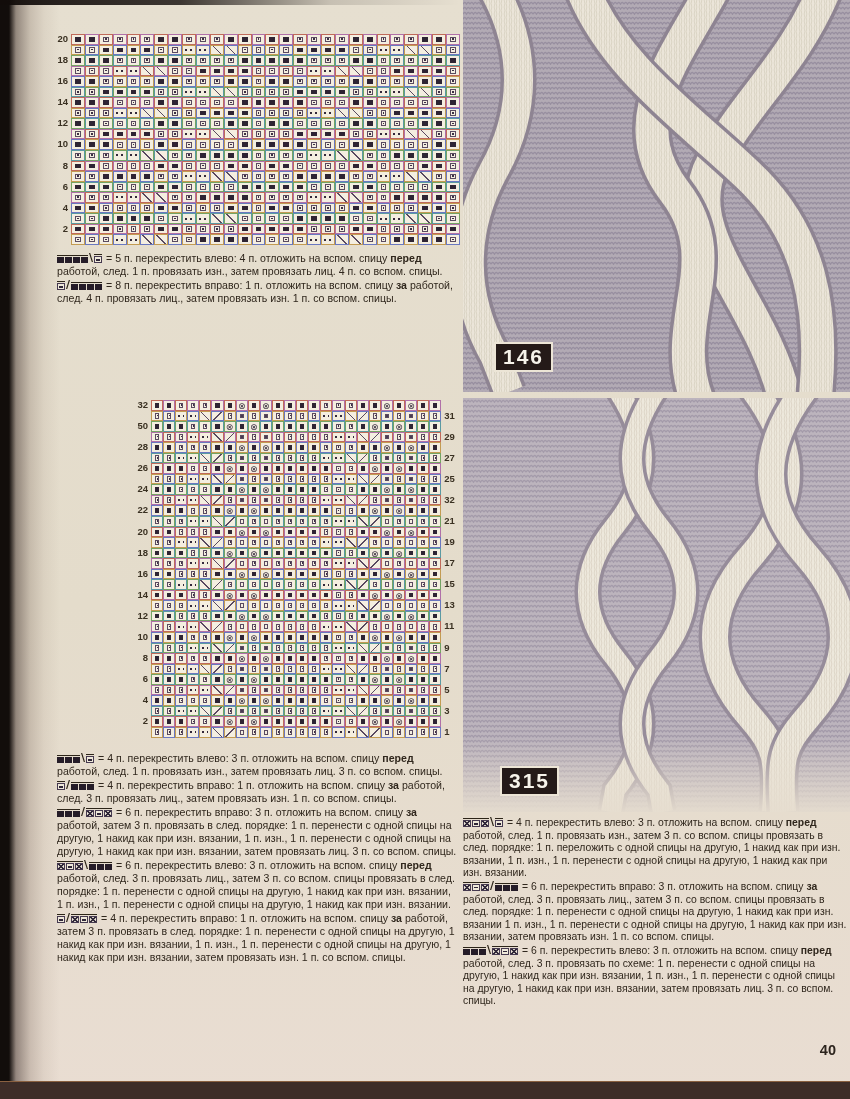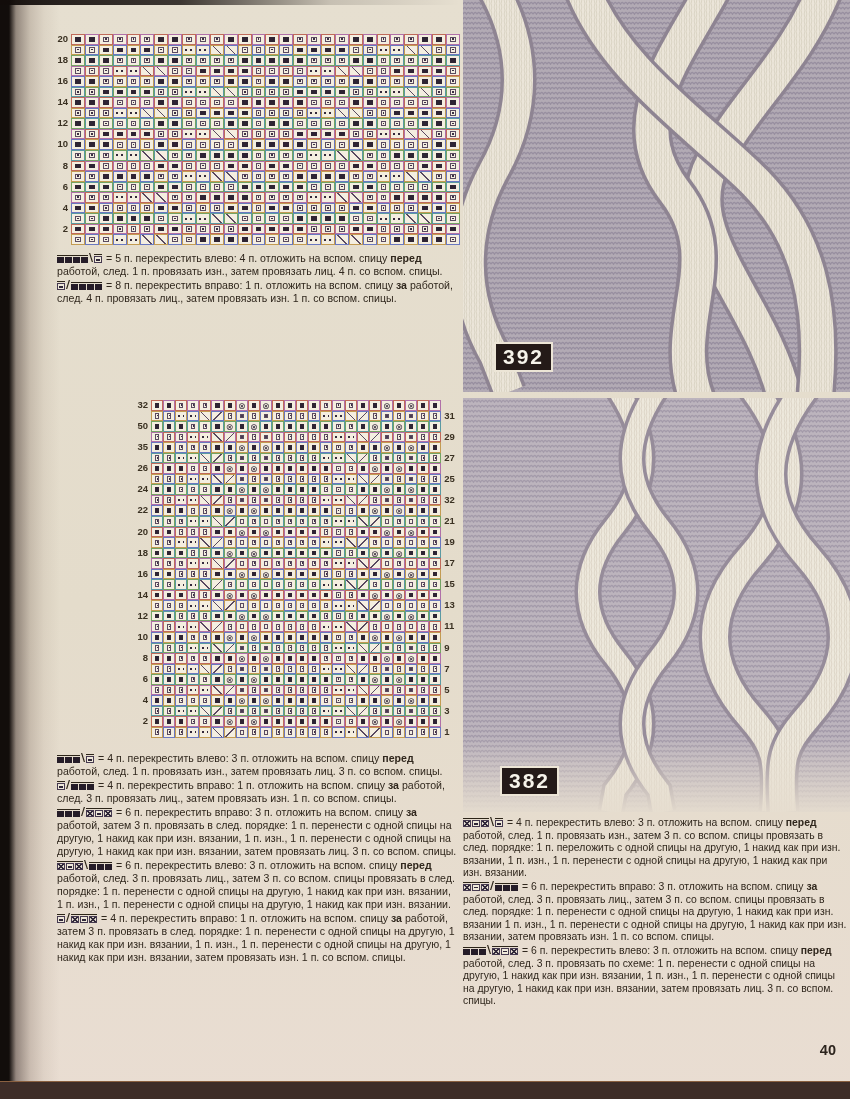--- a/index.html
+++ b/index.html
@@ -894,21 +894,21 @@
           <i class="cell c-r" style="border-color: rgb(176, 112, 168);"></i>
           <i class="cell c-z" style="border-color: rgb(192, 106, 90);"></i>
           <i class="cell c-p" style="border-color: rgb(176, 112, 168);"></i>
           <i class="cell c-z" style="border-color: rgb(192, 106, 90);"></i>
           <i class="cell c-p" style="border-color: rgb(176, 112, 168);"></i>
           <i class="cell c-p" style="border-color: rgb(192, 106, 90);"></i>
         </span>
         <span class="num nr">29</span>
       </div>
       <div class="crow">
-        <span class="num nl">35</span>
+        <span class="num nl">28</span>
         <span class="cells">
           <i class="cell c-k" style="border-color: rgb(106, 120, 192);"></i>
           <i class="cell c-k" style="border-color: rgb(195, 155, 82);"></i>
           <i class="cell c-p" style="border-color: rgb(106, 120, 192);"></i>
           <i class="cell c-p" style="border-color: rgb(195, 155, 82);"></i>
           <i class="cell c-p" style="border-color: rgb(106, 120, 192);"></i>
           <i class="cell c-k" style="border-color: rgb(195, 155, 82);"></i>
           <i class="cell c-k" style="border-color: rgb(106, 120, 192);"></i>
           <i class="cell c-o" style="border-color: rgb(195, 155, 82);"></i>
           <i class="cell c-k" style="border-color: rgb(106, 120, 192);"></i>
@@ -1821,21 +1821,21 @@
         <path d="M362,-12 C332,62 282,102 250,162 C212,232 300,302 322,400" stroke="#8e8492" stroke-width="40"></path>
         <path d="M362,-12 C332,62 282,102 250,162 C212,232 300,302 322,400" stroke="url(#cabA)" stroke-width="33"></path>
         <path d="M252,-15 C210,62 158,122 212,192 C266,262 204,322 234,400" stroke="#8e8492" stroke-width="40"></path>
         <path d="M252,-15 C210,62 158,122 212,192 C266,262 204,322 234,400" stroke="url(#cabA)" stroke-width="33"></path>
         <path d="M118,-15 C150,70 235,125 292,182 C345,236 362,305 352,400" stroke="#8e8492" stroke-width="40"></path>
         <path d="M118,-15 C150,70 235,125 292,182 C345,236 362,305 352,400" stroke="url(#cabA)" stroke-width="33"></path>
         <path d="M30,-12 C64,48 64,112 30,172 C-2,232 -2,296 32,356 L46,392" stroke="#8e8492" stroke-width="36"></path>
         <path d="M30,-12 C64,48 64,112 30,172 C-2,232 -2,296 32,356 L46,392" stroke="url(#cabA)" stroke-width="29"></path>
       </g>
     </svg>
-    <div class="plate" style="left:31px;top:342px;">392</div>
+    <div class="plate" style="left:31px;top:342px;">146</div>
   </div>
 
   <div class="photo" style="left:463px;top:398px;width:387px;height:414px;">
     <svg width="387" height="414" viewBox="0 0 387 414">
       <defs>
         <pattern id="bgB" width="7" height="5" patternUnits="userSpaceOnUse">
           <rect width="7" height="5" fill="#bcb4bd"></rect>
           <path d="M0,4.2 Q1.7,0.8 3.5,4.2 Q5.2,0.8 7,4.2" stroke="#a49baa" stroke-width="1.3" fill="none"></path>
         </pattern>
         <pattern id="cabB" width="5" height="7" patternUnits="userSpaceOnUse">
@@ -1853,21 +1853,21 @@
         <path d="M152,-12 C188,40 188,84 152,128 C116,172 116,216 152,260 C188,304 188,348 152,392 L148,414" stroke="url(#cabB)" stroke-width="20"></path>
         <path d="M196,-12 C160,40 160,84 196,128 C232,172 232,216 196,260 C160,304 160,348 196,392 L200,414" stroke="#968c9a" stroke-width="27"></path>
         <path d="M196,-12 C160,40 160,84 196,128 C232,172 232,216 196,260 C160,304 160,348 196,392 L200,414" stroke="url(#cabB)" stroke-width="20"></path>
         <path d="M288,-12 C336,50 336,104 288,158 C240,212 240,266 288,320 C312,348 316,360 312,414" stroke="#968c9a" stroke-width="33"></path>
         <path d="M288,-12 C336,50 336,104 288,158 C240,212 240,266 288,320 C312,348 316,360 312,414" stroke="url(#cabB)" stroke-width="26"></path>
         <path d="M344,-12 C296,50 296,104 344,158 C392,212 392,266 344,320 C320,348 316,360 320,414" stroke="#968c9a" stroke-width="33"></path>
         <path d="M344,-12 C296,50 296,104 344,158 C392,212 392,266 344,320 C320,348 316,360 320,414" stroke="url(#cabB)" stroke-width="26"></path>
       </g>
       <rect y="340" width="387" height="74" fill="url(#fadeB)"></rect>
     </svg>
-    <div class="plate" style="left:37px;top:368px;">382</div>
+    <div class="plate" style="left:37px;top:368px;">315</div>
   </div>
 
   <div class="legend tight" style="left:463px;top:817px;width:386px;" id="legendC">
       <div class="litem"><span class="lkey">
           <s class="run" style="text-decoration: none;">
             <i class="g-z"></i>
             <i class="g-b"></i>
             <i class="g-z"></i>
           </s>
           <s class="sl">\</s>

